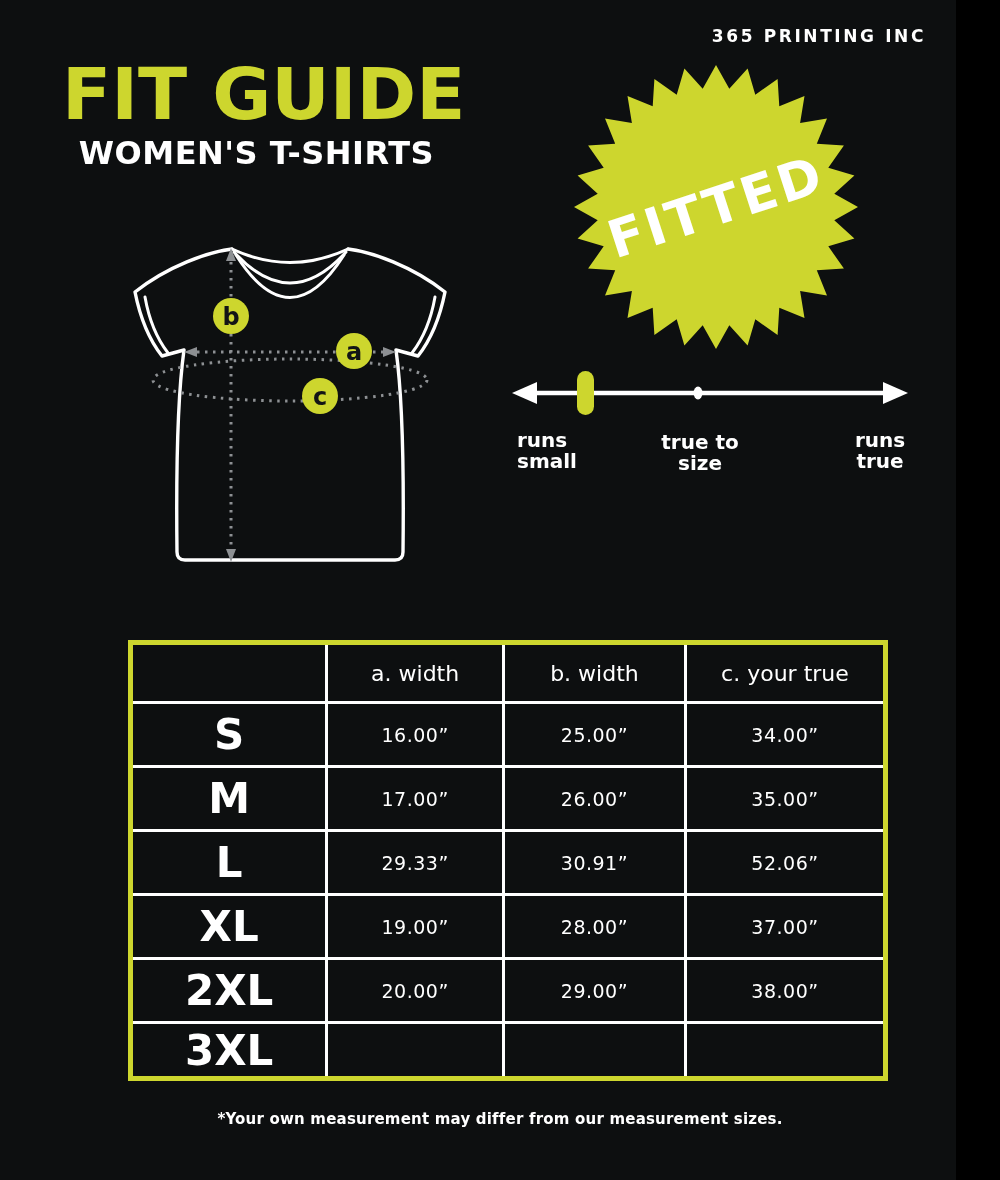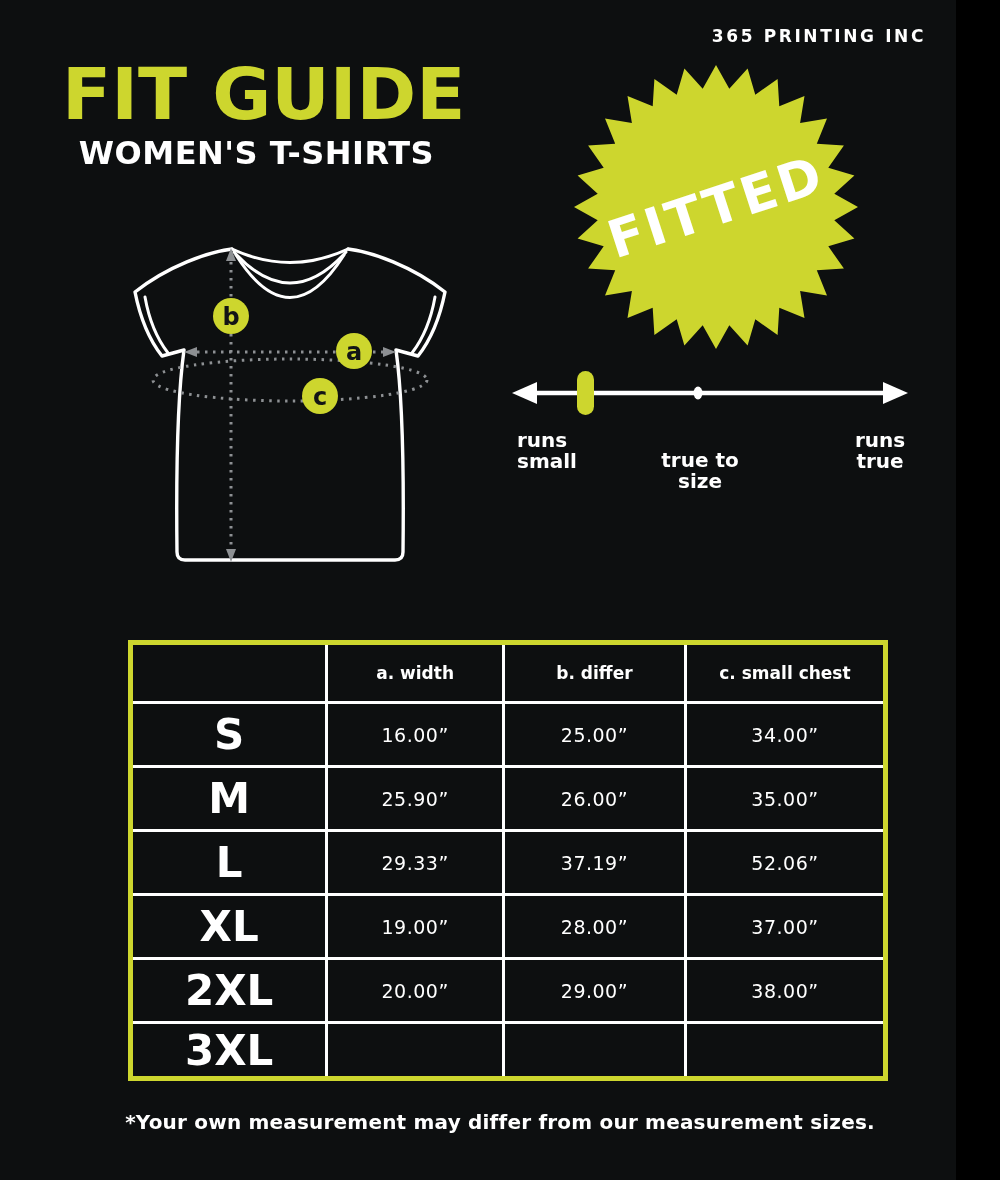--- a/index.html
+++ b/index.html
@@ -50,41 +50,41 @@
     font-size:52px;font-weight:bold;fill:#ffffff;letter-spacing:3px;text-anchor:middle;
   }
   .scale-line{stroke:var(--fg);stroke-width:4.5;}
   .scale-arrow{fill:var(--fg);}
   .scale-pill{fill:var(--accent);}
   .scale-dot{fill:var(--fg);}
   .scale-label{
     position:absolute;font-size:20px;font-weight:bold;line-height:21px;color:var(--fg);
   }
   .scale-label.left{left:517px;top:430px;text-align:left;}
-  .scale-label.center{left:640px;top:450px;width:120px;text-align:center;}
+  .scale-label.center{left:640px;top:432px;width:120px;text-align:center;}
   .scale-label.right{left:820px;top:430px;width:120px;text-align:center;}
   
   .size-table{
     position:absolute;left:128px;top:640px;
     border-collapse:collapse;table-layout:fixed;width:760px;
     border:5px solid var(--accent);
   }
   .size-table td,.size-table th{
     border:3px solid var(--fg);text-align:center;vertical-align:middle;
     color:var(--fg);overflow:hidden;
   }
-  .size-table tr.head td,.size-table tr.head th{height:60px;font-size:17px;font-weight:bold;}
+  .size-table tr.head td,.size-table tr.head th{height:60px;font-size:22px;font-weight:normal;}
   .size-table tr.row td{height:64px;}
   .size-table tr.row.last td{height:56px;}
   .cell-size{font-size:42px;font-weight:bold;}
   .cell-val{font-size:19px;font-weight:normal;letter-spacing:0.5px;}
   
   .footnote{
     position:absolute;left:0;top:1110px;width:1000px;text-align:center;
-    font-size:20px;font-weight:bold;color:var(--fg);letter-spacing:0.2px;
+    font-size:15px;font-weight:bold;color:var(--fg);letter-spacing:0.2px;
   }
 </style>
 </head>
 <body>
 
 <div class="canvas">
 
   <div class="brand">365 PRINTING INC</div>
 
   <div class="title-block">
@@ -161,39 +161,39 @@
     <colgroup>
       <col style="width:26%">
         <col style="width:23.4%">
         <col style="width:24.1%">
         <col style="width:26.5%">
     </colgroup>
     <tbody>
         <tr class="head">
       <th></th>
       <th>a. width</th>
-      <th>b. differ</th>
-      <th>c. small chest</th>
+      <th>b. width</th>
+      <th>c. your true</th>
     </tr>
     <tr class="row">
       <td class="cell-size">S</td>
       <td class="cell-val">16.00”</td>
       <td class="cell-val">25.00”</td>
       <td class="cell-val">34.00”</td>
     </tr>
     <tr class="row">
       <td class="cell-size">M</td>
-      <td class="cell-val">25.90”</td>
+      <td class="cell-val">17.00”</td>
       <td class="cell-val">26.00”</td>
       <td class="cell-val">35.00”</td>
     </tr>
     <tr class="row">
       <td class="cell-size">L</td>
       <td class="cell-val">29.33”</td>
-      <td class="cell-val">37.19”</td>
+      <td class="cell-val">30.91”</td>
       <td class="cell-val">52.06”</td>
     </tr>
     <tr class="row">
       <td class="cell-size">XL</td>
       <td class="cell-val">19.00”</td>
       <td class="cell-val">28.00”</td>
       <td class="cell-val">37.00”</td>
     </tr>
     <tr class="row">
       <td class="cell-size">2XL</td>

